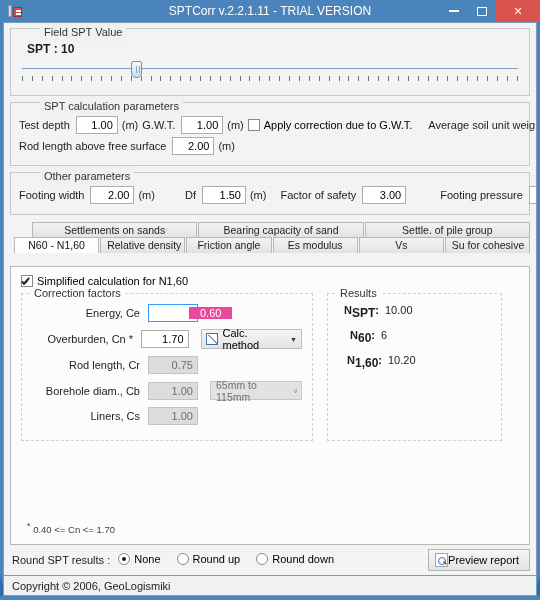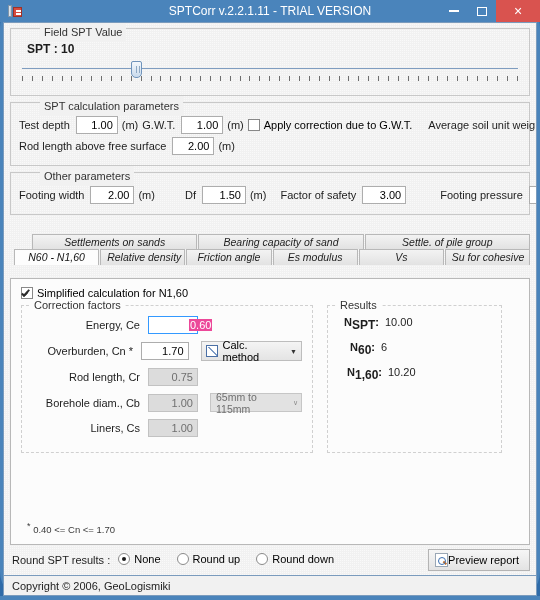--- a/index.html
+++ b/index.html
@@ -121,21 +121,21 @@
     content:""; position:absolute; left:2px; top:5px; width:4px; height:2px;
     border-left:2px solid #2b2b2b; border-bottom:2px solid #2b2b2b;
     transform:rotate(-45deg); transform-origin:left bottom;
   }
   .cb.checked .box:before {
     content:""; position:absolute; left:4px; top:1px; width:2px; height:7px;
     background:#2b2b2b; transform:rotate(38deg);
   }
 
   
-  #tabs-holder { margin-top:13px;font-style:italic; }
+  #tabs-holder { margin-top:1px; }
   .tabrow { display:flex; gap:1px; }
   .tabrow.top { padding:0 0 0 22px; }
   .tab {
     height:15px; line-height:14px; text-align:center;
     font-size:10.5px; color:#1d1d1d;
     background:linear-gradient(180deg,#f3f3f3,#e2e2e2);
     border:1px solid #b8b8b8; border-bottom:none;
     padding:0 6px; white-space:nowrap; overflow:hidden;
   }
   .tabrow.top .tab { flex:1 1 0; }
@@ -166,21 +166,21 @@
   #grp-correction { flex:0 0 238px; height:148px; }
   #grp-results { flex:0 0 175px; height:148px; }
 
   .cf-row { display:flex; align-items:center; margin-bottom:7px; }
   .cf-label { width:116px; text-align:right; padding-right:8px; color:#1d1d1d; white-space:nowrap; }
   .cf-input {
     width:50px; height:18px; border:1px solid #adadad; background:#fff;
     text-align:right; padding:0 4px; line-height:17px; font-size:11px; color:#000;
   }
   .cf-input.focused { background:#ffffff; border:1px solid #3399ff; }
-  .cf-input.focused span { background:#ec4899; color:#ffffff; padding:0 1px;margin-left:36px; }
+  .cf-input.focused span { background:#ec4899; color:#ffffff; padding:0 11px;margin-left:36px; }
   .cf-input.disabled { background:#dcdcdc; border:1px solid #c2c2c2; color:#6f6f6f; }
 
   .splitbtn {
     margin-left:12px; height:20px; display:inline-flex; align-items:center;
     background:linear-gradient(180deg,#f4f4f4,#e4e4e4);
     border:1px solid #bdbdbd; padding:0 4px; gap:5px;
   }
   .splitbtn .gicon {
     width:12px; height:12px; border:1px solid #4a6fa5; background:#fff;
     position:relative; flex:0 0 12px;

